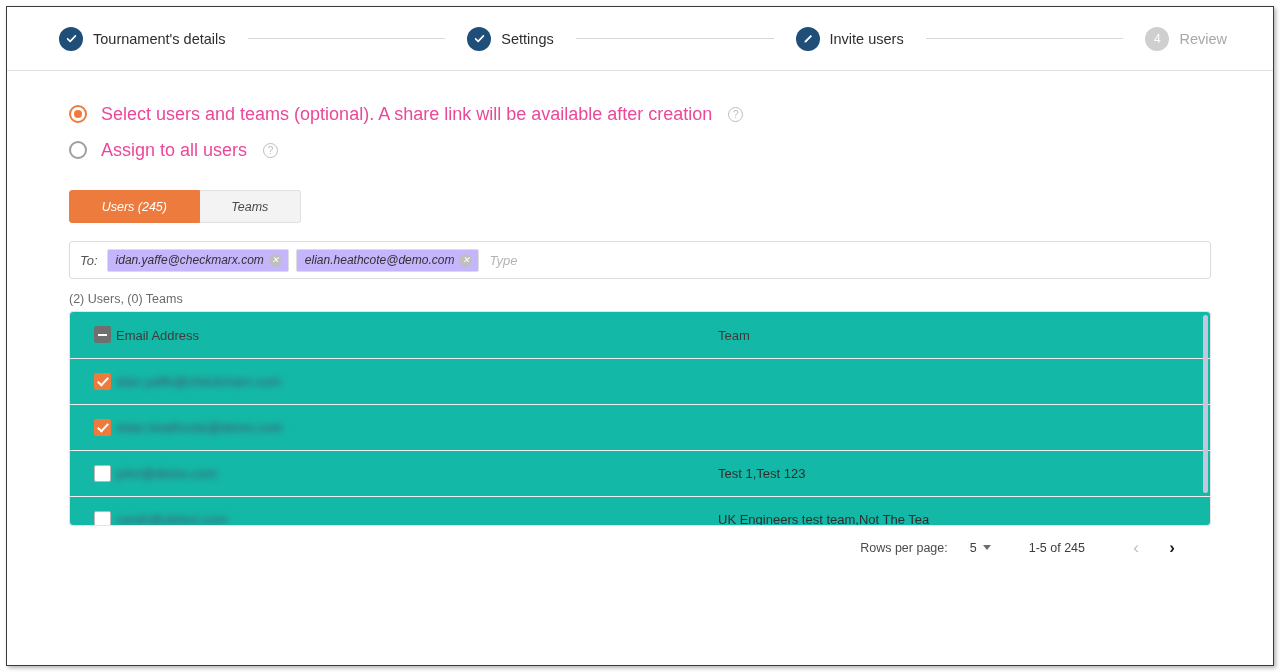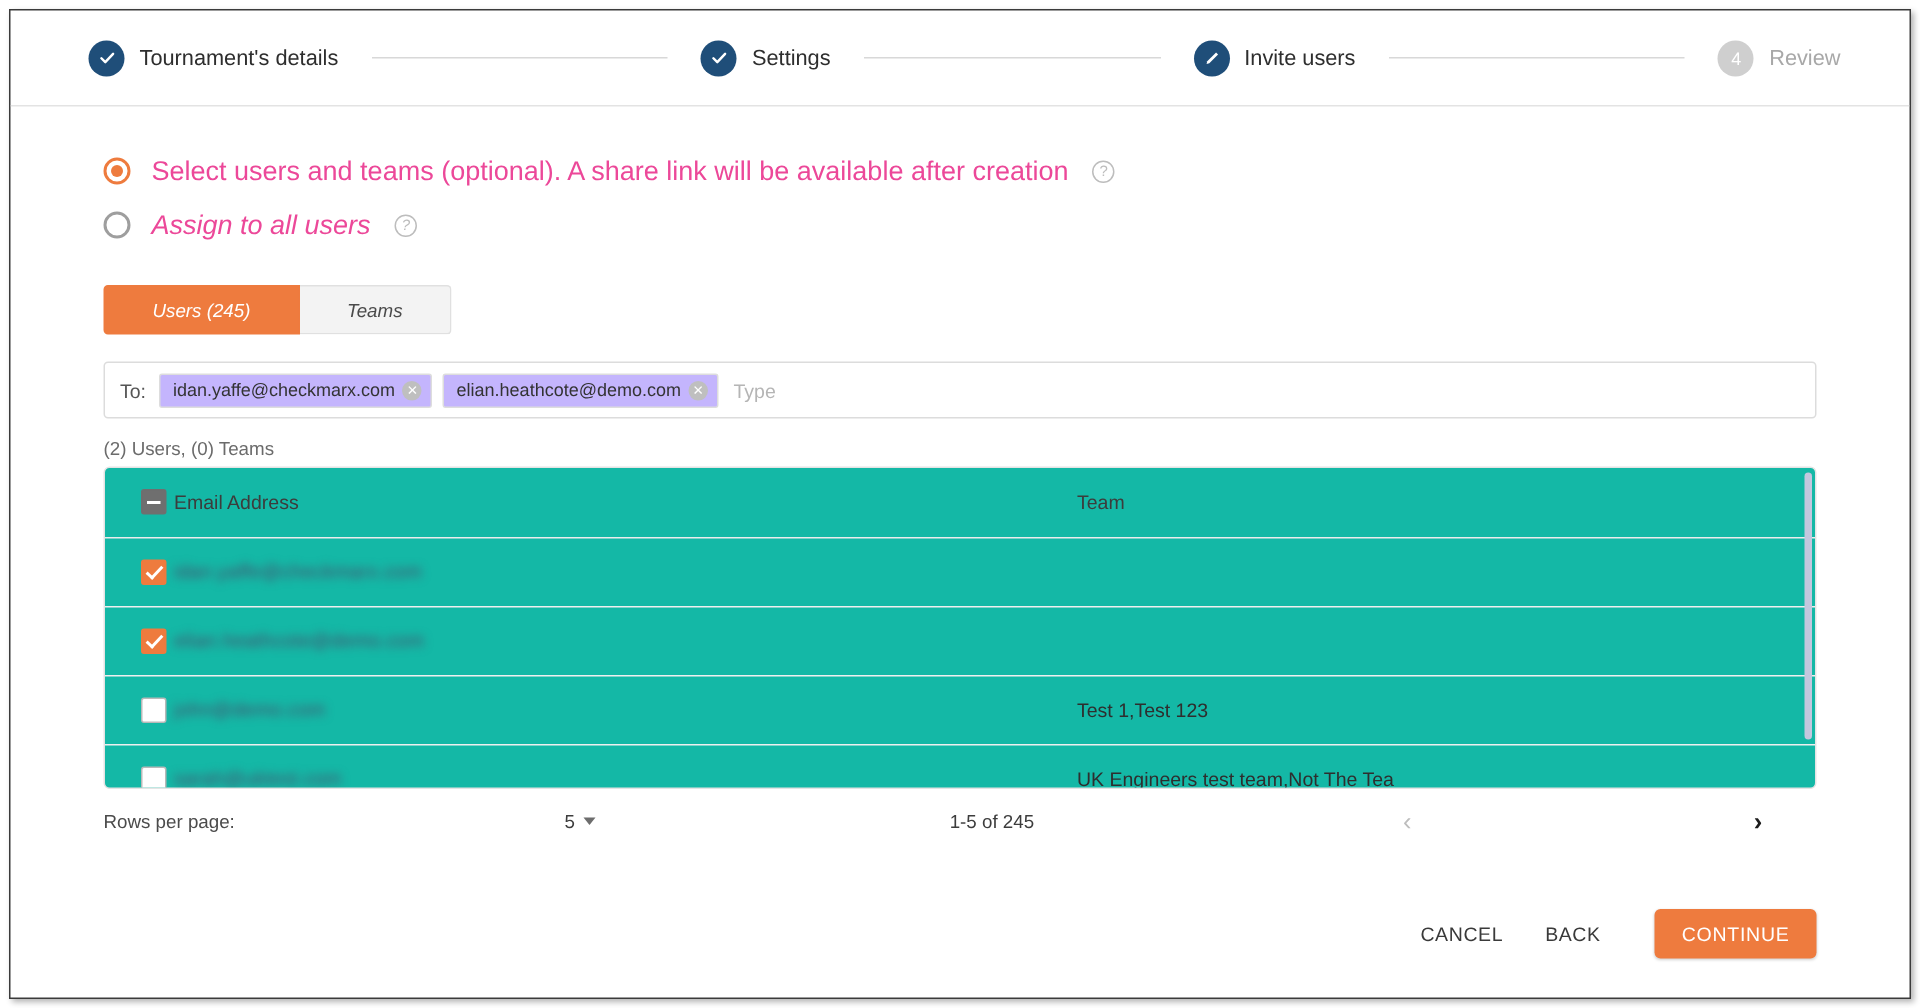--- a/index.html
+++ b/index.html
@@ -67,21 +67,21 @@
 
   
   .content { padding: 26px 62px 0 62px; position: relative; height: 595px; }
 
   .radio-row {
     display: flex;
     align-items: center;
     gap: 14px;
     height: 34px;
   }
-  .radio-row + .radio-row { margin-top: 2px; font-style: italic; }
+  .radio-row + .radio-row { margin-top: 2px; }
   .radio {
     width: 18px; height: 18px;
     border-radius: 50%;
     border: 2px solid #9e9e9e;
     flex: 0 0 auto;
     position: relative;
     background: #fff;
   }
   .radio.checked { border-color: #ee7b3e; }
   .radio.checked::after {
@@ -138,20 +138,21 @@
   
   .chips-field {
     margin-top: 18px;
     height: 38px;
     border: 1px solid #dcdcdc;
     border-radius: 3px;
     display: flex;
     align-items: center;
     padding: 0 10px;
     gap: 7px;
+    font-style: italic;
   }
   .to-label { font-size: 13px; color: #555; margin-right: 2px; }
   .chip {
     display: flex;
     align-items: center;
     gap: 5px;
     height: 23px;
     padding: 0 6px 0 8px;
     border: 1px solid #dddddd;
     border-radius: 2px;
@@ -254,21 +255,21 @@
     width: 5px;
     height: 178px;
     border-radius: 3px;
     background: #c3c7de;
   }
 
   
   .pagination {
     display: flex;
     align-items: center;
-    justify-content: space-between;
+    justify-content: flex-end;
     gap: 0;
     margin-top: 13px;
     padding-right: 24px;
     font-size: 12.5px;
     color: #3d3d3d;
   }
   .rpp-label { color: #4b4b4b; }
   .rpp-select {
     display: flex; align-items: center; gap: 6px;
     margin-left: 22px;
@@ -472,20 +473,15 @@
       <span class="rpp-label">Rows per page:</span>
       <span class="rpp-select">
         <span>5</span>
         <span class="caret-down"></span>
       </span>
       <span class="range">1-5 of 245</span>
       <span class="chev prev">‹</span>
       <span class="chev next">›</span>
     </div>
 
-    <div class="footer">
-      <button class="link-btn">CANCEL</button>
-      <button class="link-btn">BACK</button>
-      <button class="primary-btn">CONTINUE</button>
-    </div>
 
   </div>
 </div>
 
 </body></html>

